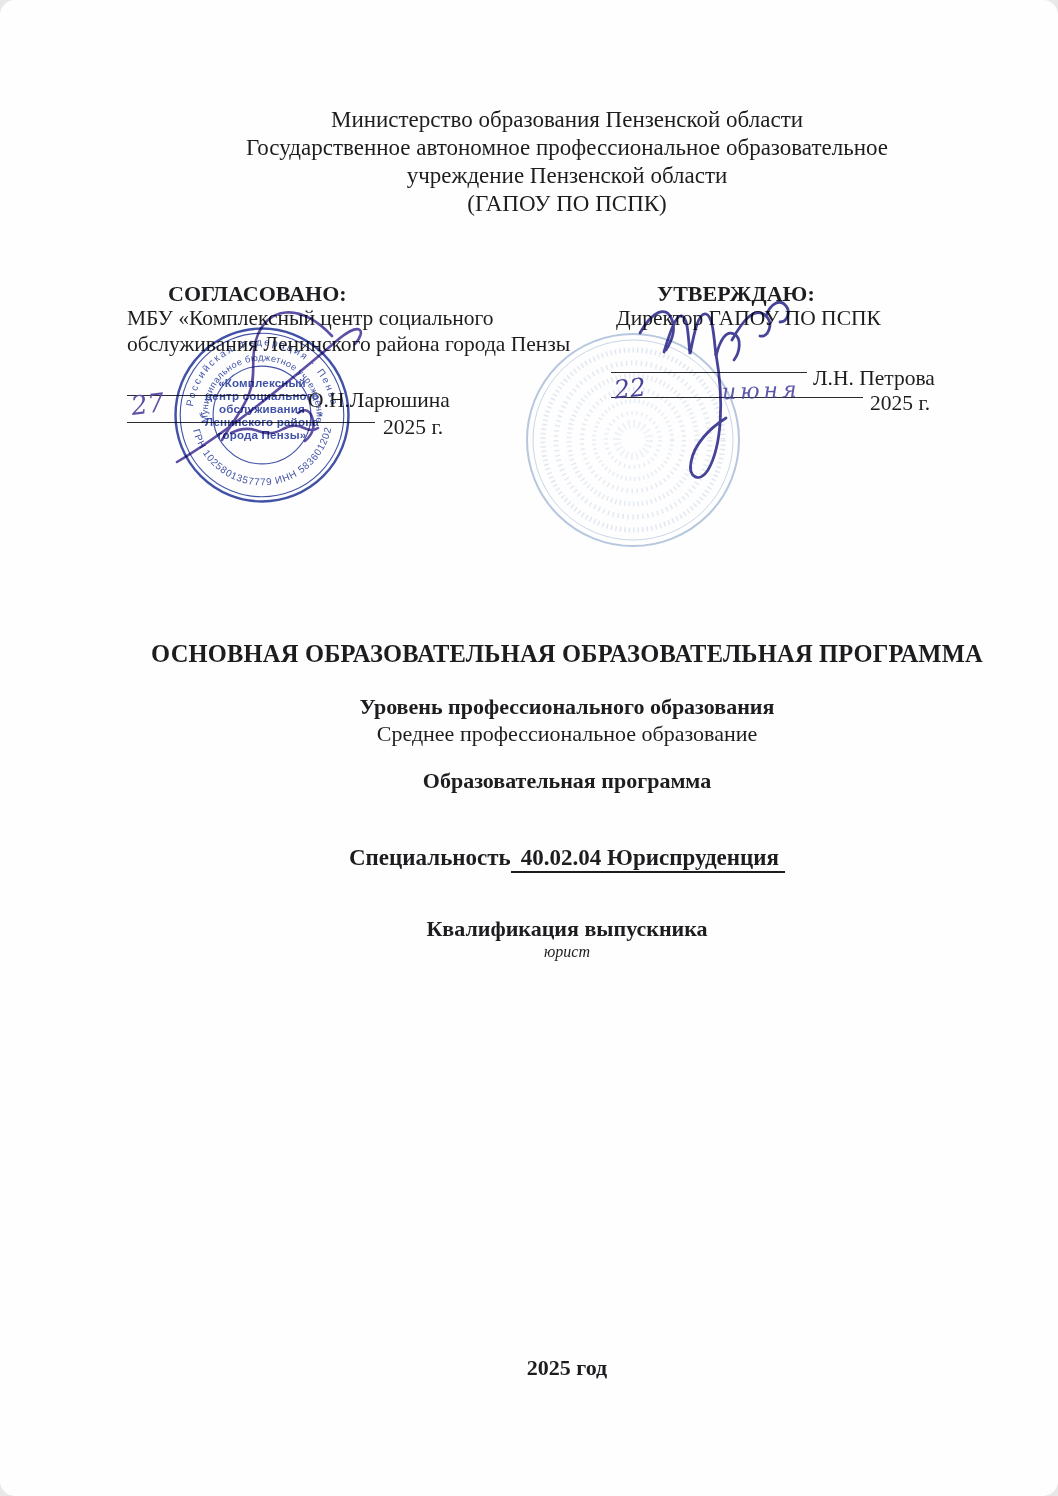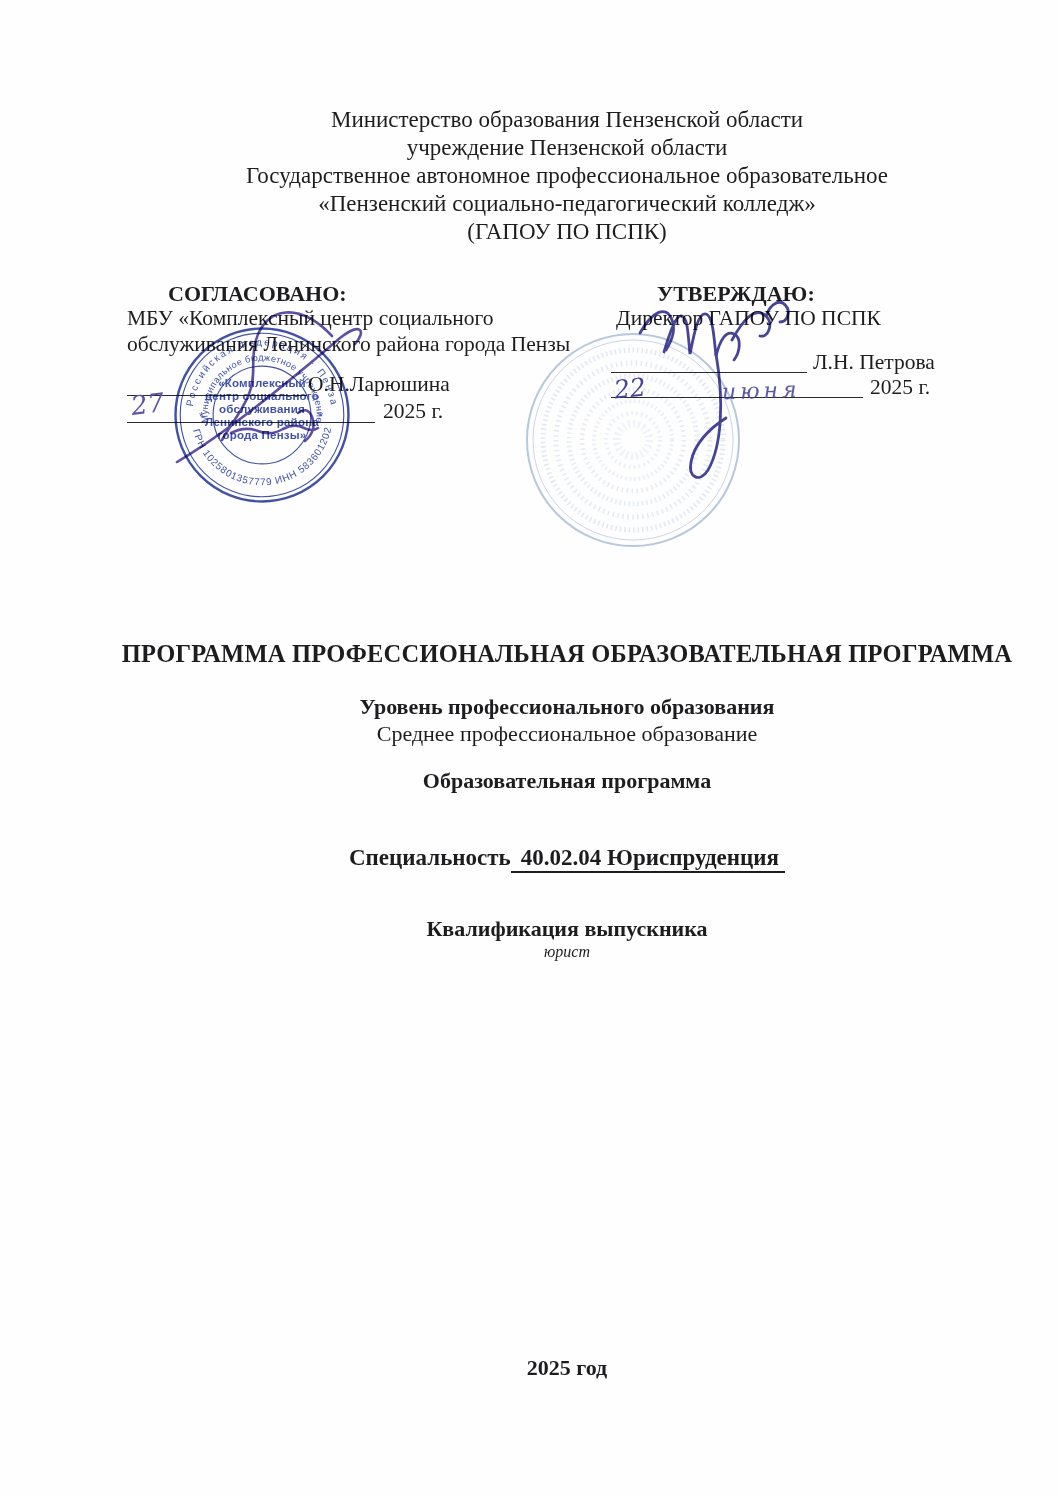--- a/index.html
+++ b/index.html
@@ -1,34 +1,34 @@
 <!DOCTYPE html>
 <html><head>
 <meta charset="utf-8">
 <style>
   html,body { margin:0; padding:0; background:#e8e8e8; }
   .page {
     position:relative; width:1058px; height:1496px; margin:0 auto;
     background:#fefefe; overflow:hidden;
-    font-family:"Liberation Serif", serif; color:#1d1d20;
+    font-family:"Liberation Serif", serif; color:#1d1d20;border-radius:15px;
   }
   .abs { position:absolute; }
   .centered { position:absolute; left:76px; width:982px; text-align:center; }
 
   
   .header { top:106px; font-size:23px; line-height:28px; }
 
   
   .appr-heading { font-weight:bold; font-size:22px; white-space:nowrap;margin-left:41px; }
   .appr-text { font-size:21.5px; white-space:nowrap; }
   .sig-line {
     display:inline-block; height:21px; vertical-align:baseline;
     border-bottom:1.6px solid #2a2a30;
   }
-  .sig-name { font-size:21.5px; white-space:nowrap; }
+  .sig-name { font-size:21.5px; white-space:nowrap;margin-top:16px; }
 
   .handwritten {
     font-family:"DejaVu Serif", serif; font-style:italic;
     white-space:nowrap; z-index:6;
   }
   .hw-left  { color:#5e4fa6; font-size:26px; transform:rotate(-7deg); }
   .hw-day-r { color:#474399; font-size:25px; transform:rotate(-6deg); }
   .hw-month { color:#4a45a0; font-size:22px; letter-spacing:4px; transform:rotate(-2deg); opacity:.9; }
 
   
@@ -48,23 +48,22 @@
 
   .stamp-ring-text { font-family:"Liberation Sans", sans-serif; }
 </style>
 </head>
 <body>
 
 <div class="page">
 
   <div class="centered header">
     <div>Министерство образования Пензенской области</div>
+    <div>Государственное автономное профессиональное образовательное</div>
     <div>учреждение Пензенской области</div>
-    <div>Государственное автономное профессиональное образовательное</div>
-    <div>«Пензенский социально-педагогический колледж»</div>
     <div>(ГАПОУ ПО ПСПК)</div>
   </div>
 
   <div class="abs appr-heading" style="left:127px; top:281px;">СОГЛАСОВАНО:</div>
   <div class="abs appr-text" style="left:127px; top:306px;">МБУ «Комплексный центр социального</div>
   <div class="abs appr-text" style="left:127px; top:332px;">обслуживания Ленинского района города Пензы</div>
 
   <span class="abs sig-line" style="left:127px; top:374px; width:180px;"></span>
   <div class="abs sig-name" style="left:308px; top:372px;">О.Н.Ларюшина</div>
 
@@ -139,21 +138,21 @@
     </g>
     <g fill="none" stroke="#474399" stroke-width="2.8" stroke-linecap="round">
       <path d="M 640 333 C 652 312 666 304 672 320 C 676 330 671 342 666 350"></path>
       <path d="M 664 352 C 670 332 676 314 682 316 C 688 318 688 336 690 354 C 694 334 698 312 706 314 C 713 316 714 338 716 356 C 720 340 726 330 734 334 C 742 338 740 352 734 360"></path>
       <path d="M 716 354 C 724 400 722 446 708 470 C 700 483 688 478 691 462 C 694 444 710 428 726 418"></path>
       <path d="M 732 340 C 744 318 756 306 766 316 C 774 324 768 338 760 336"></path>
       <path d="M 766 316 C 770 304 780 298 786 306 C 791 312 787 322 780 322"></path>
     </g>
   </svg>
 
-  <div class="centered doc-title">ПРОГРАММА ПРОФЕССИОНАЛЬНАЯ ОБРАЗОВАТЕЛЬНАЯ ПРОГРАММА</div>
+  <div class="centered doc-title">ОСНОВНАЯ ОБРАЗОВАТЕЛЬНАЯ ОБРАЗОВАТЕЛЬНАЯ ПРОГРАММА</div>
 
   <div class="centered b-value lvl-value">Среднее профессиональное образование</div>
   <div class="centered b-label lvl-label">Уровень профессионального образования</div>
 
   <div class="centered b-label prg-label">Образовательная программа</div>
 
   <div class="centered spec-line">
     <span>Специальность</span><span class="spec-value">40.02.04 Юриспруденция</span>
   </div>
 

